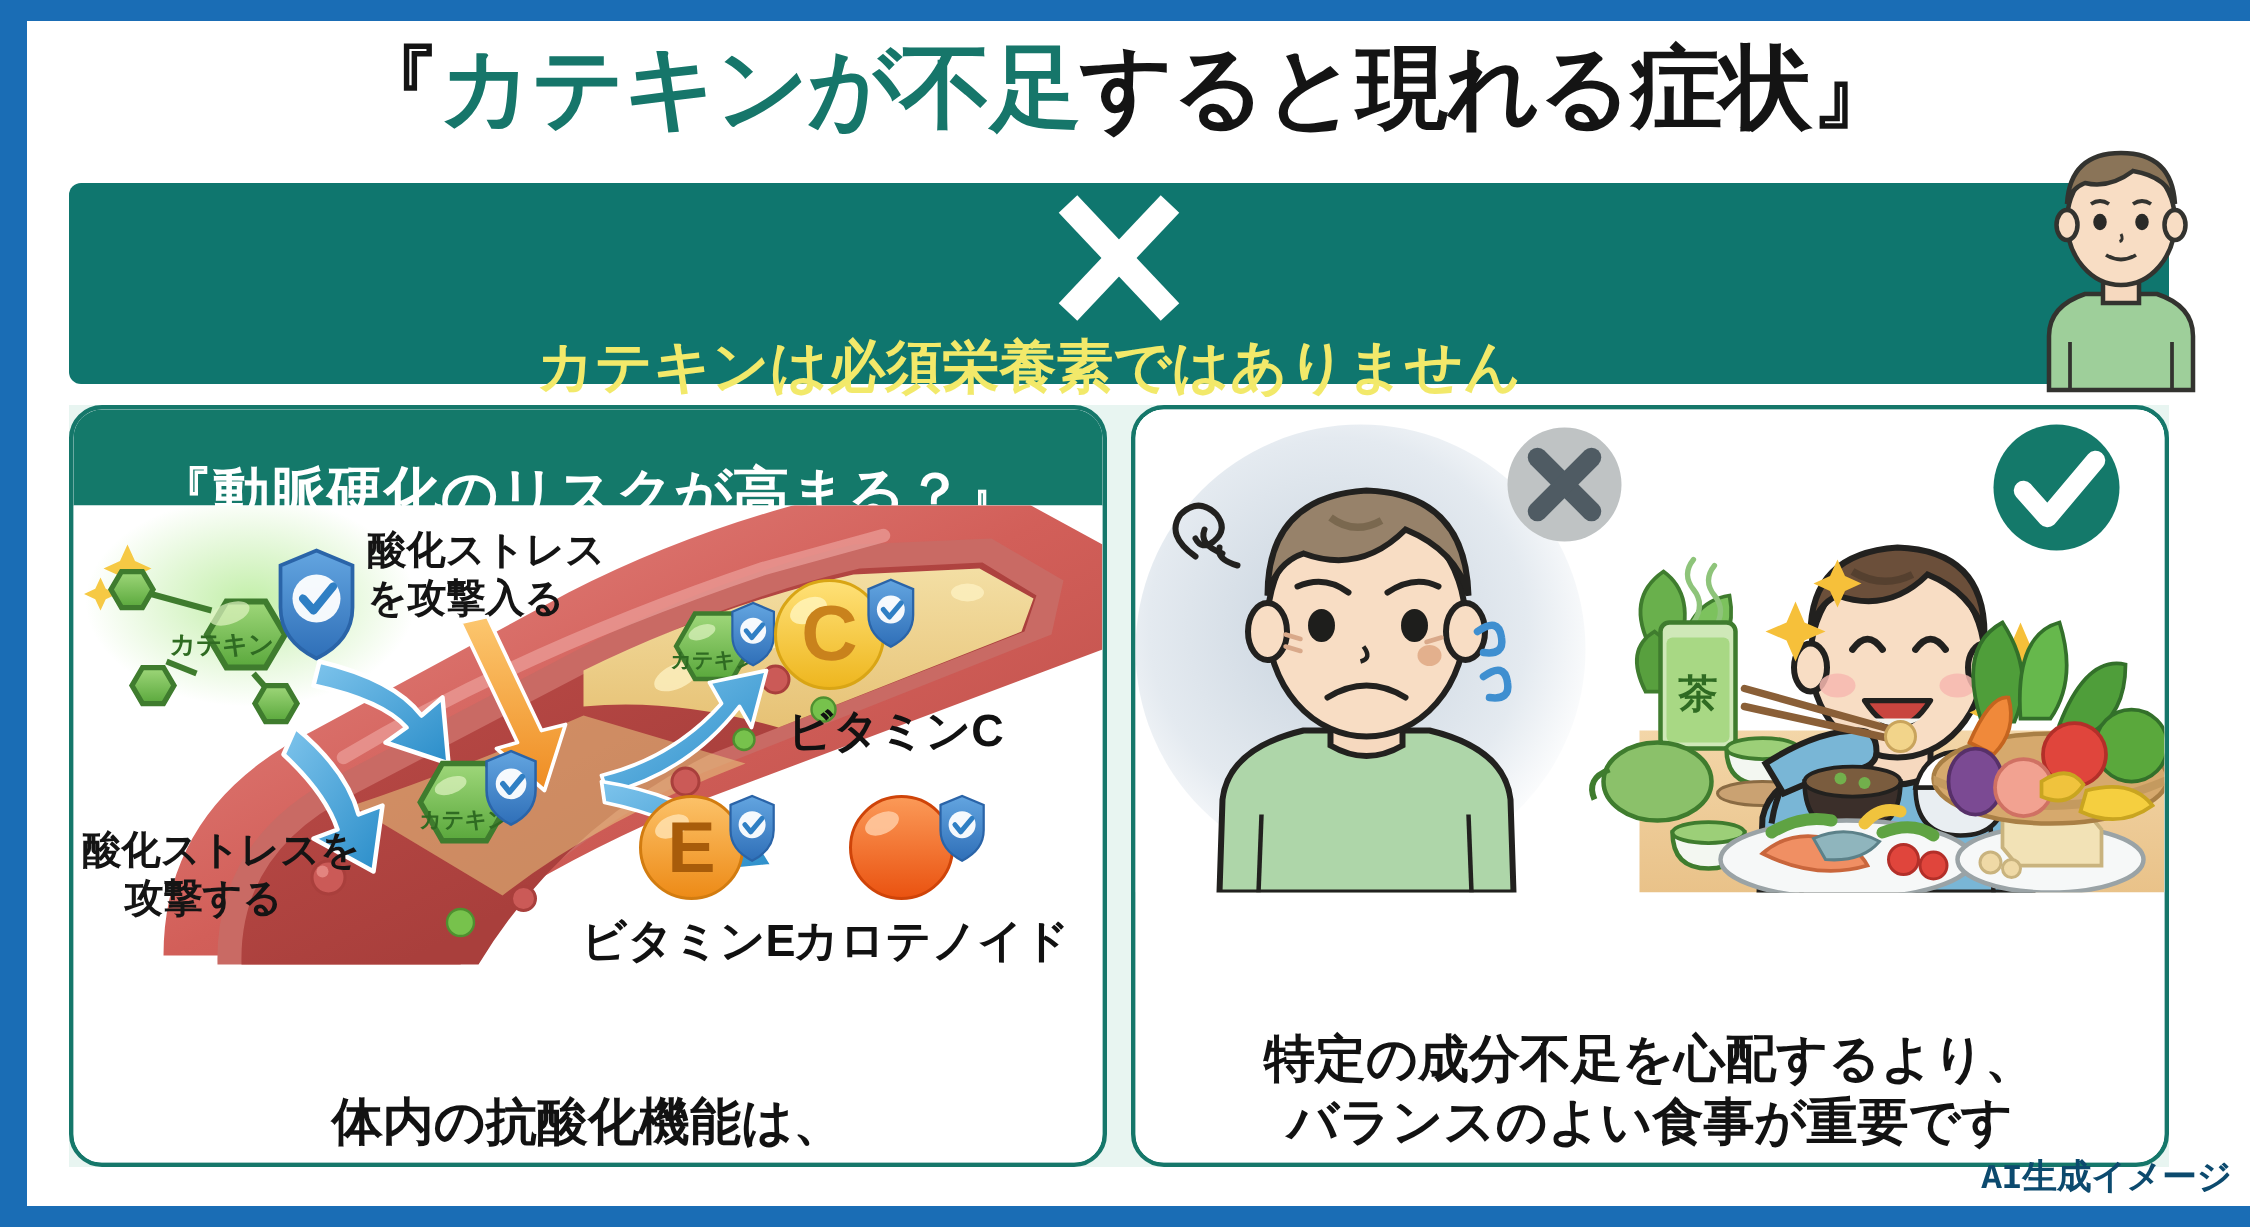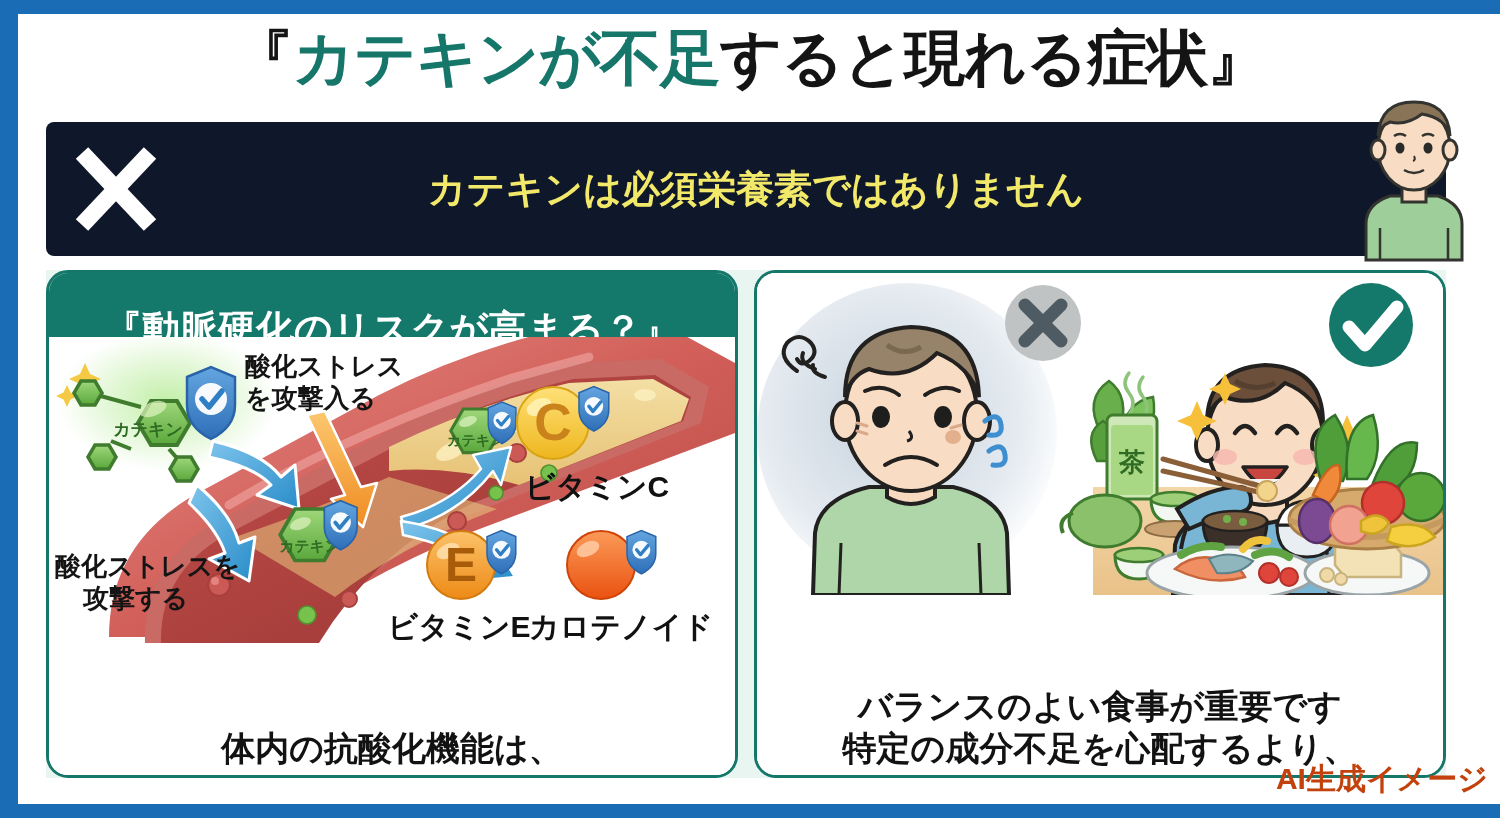--- a/index.html
+++ b/index.html
@@ -33,24 +33,25 @@
     color: #141414;
     display: inline-block;
   }
   .title-accent { color: #16766a; }
 
   
   .banner {
     position: absolute;
     left: 28px; top: 108px;
     width: 1400px; height: 134px;
-    background: #0f172a;
+    background: #0f766e;
     border-radius: 8px;
     display: flex;
     align-items: center;
+    flex-direction: column;
   }
   .banner-x {
     width: 140px;
     display: flex; align-items: center; justify-content: center;
     flex: none;
   }
   .banner-x svg { display: block; }
   .banner-text {
     flex: 1;
     text-align: center;
@@ -137,24 +138,25 @@
     font-size: 34px;
     font-weight: 700;
     line-height: 1.24;
     white-space: nowrap;
   }
 
   
   .footer-note {
     position: absolute;
     right: 24px; bottom: 4px;
-    font-size: 30px;
+    font-size: 23px;
     font-weight: 700;
-    color: #c2410c;
+    color: #0c4a6e;
     letter-spacing: 0px;
+    font-family: Liberation Mono, monospace;
   }
 
   .bg-mint {
     position: absolute;
     left: 28px; top: 250px;
     width: 1400px; height: 520px;
     background: #e9f6f2;
     border-radius: 10px;
     z-index: -1;
   }
@@ -591,21 +593,21 @@
               <path d="M604 248 q18 -12 28 2 q-10 16 -28 8 z" fill="#f0c33d" stroke="#c9a520" stroke-width="2.5"></path>
             </g>
 
             <g>
               <circle cx="614" cy="52" r="42" fill="#14796a"></circle>
               <path d="M592 54 l16 18 l32 -38" stroke="#ffffff" stroke-width="13" fill="none" stroke-linecap="round" stroke-linejoin="round"></path>
             </g>
           </svg>
         </div>
         <div class="card-caption">
+          <div>特定の成分不足を心配するより、</div>
           <div>バランスのよい食事が重要です</div>
-          <div>特定の成分不足を心配するより、</div>
         </div>
       </div>
     </div>
   </div>
 
   <div class="footer-note">AI生成イメージ</div>
 </div>
 
 </body></html>

